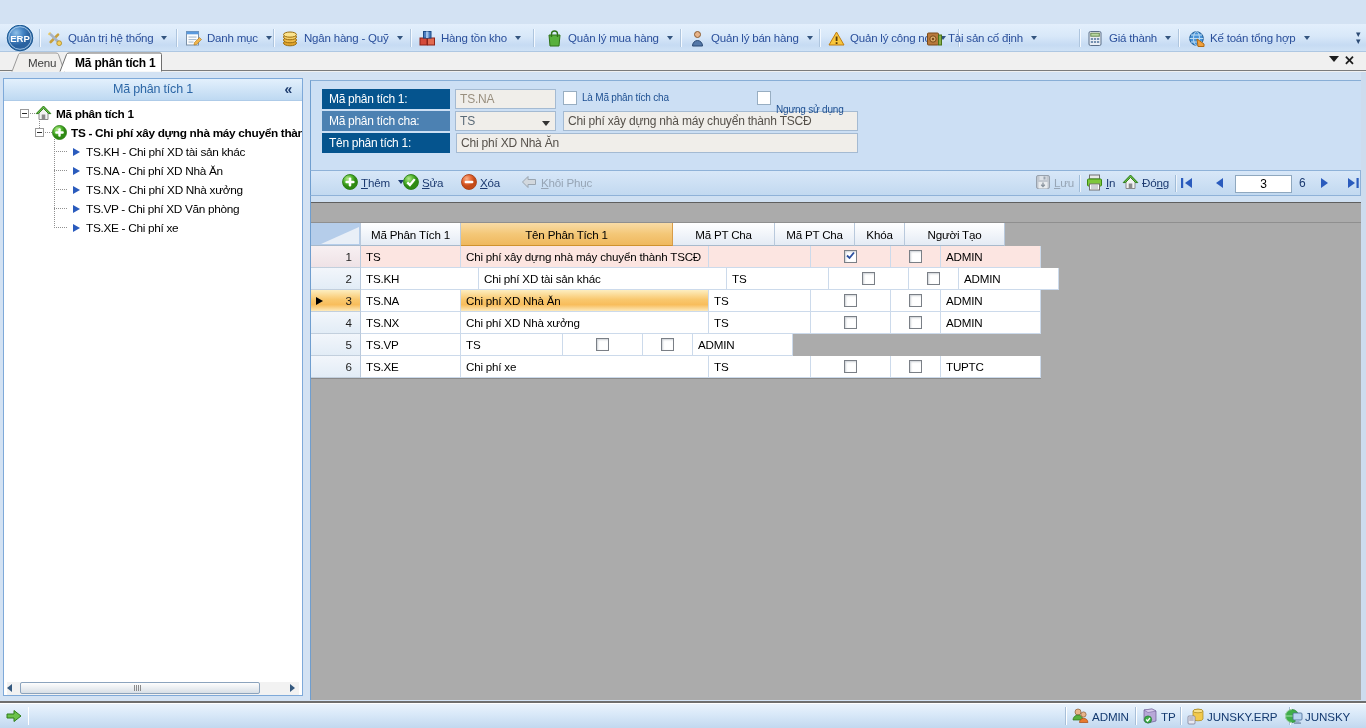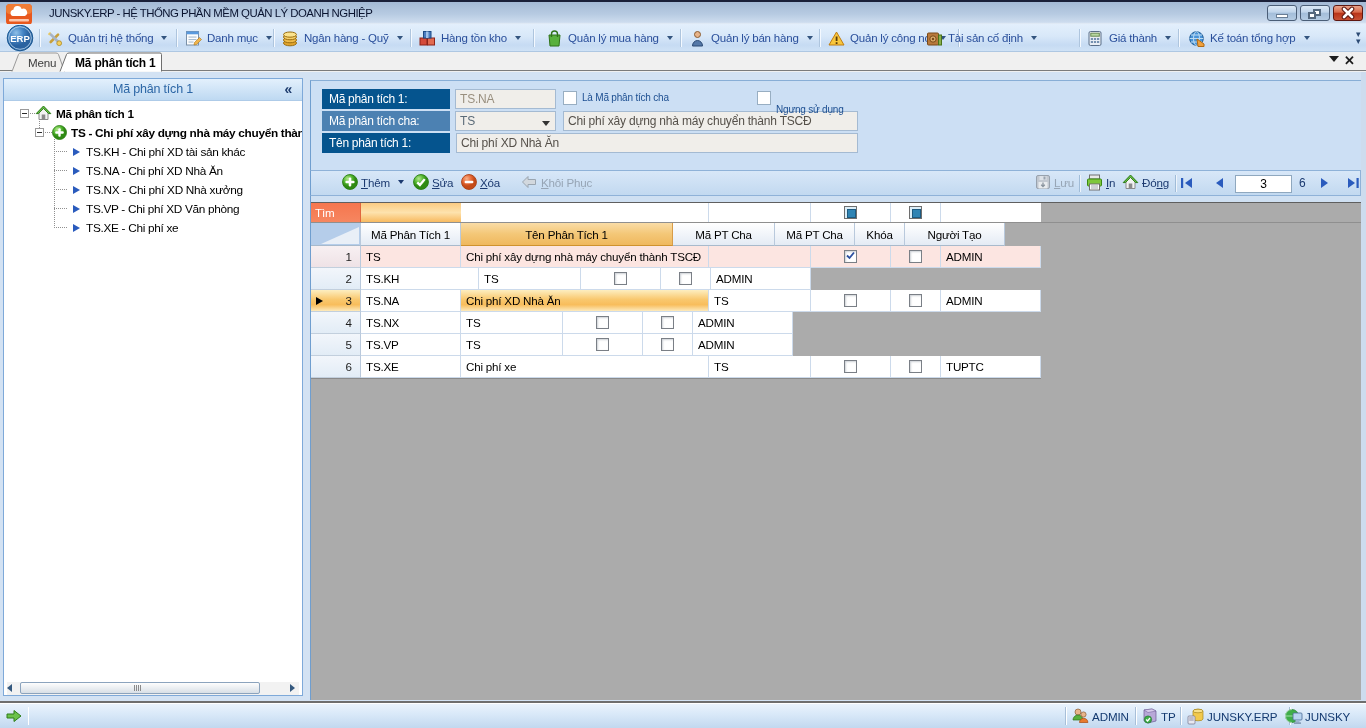--- a/index.html
+++ b/index.html
@@ -41,40 +41,20 @@
 #gridzone{left:310px;top:202px;width:1051px;height:498px;background:#ababab;border-left:1px solid #6f9ecf;box-sizing:border-box;}
 
 #statusline{left:0;top:701px;width:1366px;height:2px;background:#6e6e6e;}
 #statusbar{left:0;top:703px;width:1366px;height:25px;background:linear-gradient(#eaf3fd 0%,#d8e8f8 45%,#c2d8ef 100%);border-top:1px solid #fff;box-sizing:border-box;}
 .sbi{position:absolute;top:4px;display:flex;align-items:center;font-size:11.6px;letter-spacing:-0.1px;color:#143a70;}
 .ssep{position:absolute;top:3px;width:1px;height:18px;background:#fff;box-shadow:-1px 0 0 #a8bfd8;}
 </style>
 </head>
 <body>
 <div id="app">
-  <div id="titlebar" class="abs">
-    <svg class="abs" style="left:6px;top:2px" width="26" height="21" viewBox="0 0 26 21">
-      <rect x="0" y="0" width="26" height="21" rx="4" fill="#e8581e"></rect>
-      <rect x="0" y="0" width="26" height="10" rx="4" fill="#f07c35"></rect>
-      <path d="M7 12 a3.2 3.2 0 0 1 .4-6.3 A4.2 4.2 0 0 1 15.6 5 a3.6 3.6 0 0 1 3.3 7 z" fill="#fff"></path>
-      <rect x="3" y="15" width="20" height="2.4" rx="1" fill="#ffd9c4" opacity=".85"></rect>
-    </svg>
-    <div id="title-text" class="abs">JUNSKY.ERP - HỆ THỐNG PHẦN MỀM QUẢN LÝ DOANH NGHIỆP</div>
-    <div class="winbtn abs" style="left:1267px;width:30px;background:linear-gradient(#dce9f6 0%,#c0d4ea 45%,#a3bdd9 50%,#b4cbe3 100%);border:1px solid #4b5e77;">
-        <div class="abs" style="left:8px;top:8px;width:12px;height:4px;background:#fff;border:1px solid #6a7e95;box-sizing:border-box"></div>
-      </div>
-    <div class="winbtn abs" style="left:1300px;width:30px;background:linear-gradient(#dce9f6 0%,#c0d4ea 45%,#a3bdd9 50%,#b4cbe3 100%);border:1px solid #4b5e77;">
-      <div class="abs" style="left:12px;top:3px;width:8px;height:7px;background:#fff;border:2px solid #54687e;box-sizing:border-box"></div>
-      <div class="abs" style="left:7px;top:6px;width:8px;height:7px;background:#fff;border:2px solid #54687e;box-sizing:border-box"></div>
-    </div>
-    <div class="winbtn abs" style="left:1333px;width:30px;background:linear-gradient(#e9a38c 0%,#d96a4a 45%,#b83317 50%,#c85236 100%);border:1px solid #5e1710;text-align:center;"><svg width="28" height="14" viewBox="0 0 28 14">
-          <path d="M10 3 L18 11 M18 3 L10 11" stroke="#5e1710" stroke-width="4.6" stroke-linecap="round"></path>
-          <path d="M10 3 L18 11 M18 3 L10 11" stroke="#fff" stroke-width="2.6" stroke-linecap="round"></path>
-        </svg></div>
-  </div>
   <div id="menubar" class="abs"></div>
   <svg class="abs" style="left:6px;top:25px" width="28" height="27" viewBox="0 0 28 27">
     <defs>
         <radialGradient id="erpg" cx="35%" cy="30%">
           <stop offset="0%" stop-color="#8fc0e8"></stop>
           <stop offset="55%" stop-color="#4484c4"></stop>
           <stop offset="100%" stop-color="#2a62a0"></stop>
         </radialGradient>
       </defs>
     <circle cx="14" cy="13" r="12.8" fill="url(#erpg)" stroke="#1c5a94" stroke-width="1"></circle>
@@ -243,21 +223,21 @@
   <div id="btnbar" class="abs">
     <div class="bbi" style="left:31px;top:3px">
       <svg width="16" height="16" viewBox="0 0 15 15" style="margin-right:3px">
           <circle cx="7.5" cy="7.5" r="7" fill="url(#gpg)" stroke="#267a0e" stroke-width=".8"></circle>
           <rect x="6.3" y="3.2" width="2.4" height="8.6" rx="1" fill="#fff"></rect>
           <rect x="3.2" y="6.3" width="8.6" height="2.4" rx="1" fill="#fff"></rect>
         </svg>
       <span><u>T</u>hêm</span>
         <span class="caret" style="border-top-color:#1c3a70"></span>
     </div>
-    <div class="bbi" style="left:102px;top:3px">
+    <div class="bbi" style="left:92px;top:3px">
       <svg width="16" height="16" viewBox="0 0 15 15" style="margin-right:3px">
           <circle cx="7.5" cy="7.5" r="7" fill="url(#gpg)" stroke="#267a0e" stroke-width=".8"></circle>
           <path d="M4 7.8 L6.5 10.3 L11 4.8" fill="none" stroke="#fff" stroke-width="2.2"></path>
         </svg>
       <span><u>S</u>ửa</span>
     </div>
     <div class="bbi" style="left:150px;top:3px">
       <svg width="16" height="16" viewBox="0 0 15 15" style="margin-right:3px">
           <defs>
             <radialGradient id="org" cx="35%" cy="28%">
@@ -333,33 +313,20 @@
     .hc{box-sizing:border-box;height:23px;font-size:11.6px;letter-spacing:-0.2px;display:flex;align-items:center;justify-content:center;background:linear-gradient(#ffffff,#e4ebf4);border-right:1px solid #b9c9dc;border-bottom:1px solid #a8bacc;color:#000;}
     .drow{position:absolute;left:0;display:flex;height:22px;background:#fff;}
     .dc{box-sizing:border-box;height:22px;font-size:11.6px;letter-spacing:-0.2px;display:flex;align-items:center;border-right:1px solid #ccdaeb;border-bottom:1px solid #ccdaeb;padding-left:5px;color:#000;white-space:nowrap;overflow:hidden;}
     .rh{box-sizing:border-box;width:50px;height:22px;font-size:11.6px;display:flex;align-items:center;justify-content:flex-end;padding-right:8px;background:linear-gradient(#f2f6fb,#e2ecf6);border-right:1px solid #b9c9dc;border-bottom:1px solid #c2cfdd;color:#1c1c1c;}
     .gcb{width:13px;height:13px;background:#fff;border:1px solid #7a7f86;box-sizing:border-box;box-shadow:inset 1px 1px 2px #cdd1d6;margin:0 auto;position:relative;}
     .fcbi{width:13px;height:13px;border:1px solid #6e6e6e;box-sizing:border-box;background:#dceef8;margin:0 auto;position:relative;}.fcbi::after{content:"";position:absolute;left:2px;top:2px;width:7px;height:7px;background:#2f84b4;border:1px solid #1c5a80;}
     .orng{background:linear-gradient(#fdeec0 0%,#f9c86e 45%,#f8bd5c 70%,#fdeabc 100%);}
   </style>
   <div id="gridzone" class="abs">
     <div class="abs" style="left:0;top:0;width:1050px;height:1px;background:#5f5f5f"></div>
-    <div class="frow" style="top:1px">
-      <div class="fc" style="width:50px;background:linear-gradient(#f5764e,#f68660);color:#fff;padding-left:4px;border-right:1px solid #e0663e">Tìm</div>
-      <div class="fc" style="width:100px;background:linear-gradient(#fbcb82 0%,#fde2ad 50%,#f8ba60 100%)"></div>
-      <div class="fc" style="width:248px;background:#fff;border-right:1px solid #ccdaeb"></div>
-      <div class="fc" style="width:102px;background:#fff;border-right:1px solid #ccdaeb"></div>
-      <div class="fc" style="width:80px;background:#fff;border-right:1px solid #ccdaeb">
-          <div class="fcbi"></div>
-        </div>
-      <div class="fc" style="width:50px;background:#fff;border-right:1px solid #ccdaeb">
-          <div class="fcbi"></div>
-        </div>
-      <div class="fc" style="width:100px;background:#fff"></div>
-    </div>
     <div class="abs" style="left:0;top:20px;width:1050px;height:1px;background:#8f8f8f"></div>
     <div class="hrow" style="top:21px">
       <div class="hc" style="width:50px;background:#b5cdea;position:relative">
           <div style="position:absolute;right:1px;bottom:1px;width:0;height:0;border-bottom:17px solid #e9eff7;border-left:38px solid transparent"></div>
         </div>
       <div class="hc" style="width:100px">Mã Phân Tích 1</div>
       <div class="hc" style="width:212px;background:linear-gradient(#f9dca6 0%,#f4c777 50%,#efb85e 100%);border-right:1px solid #d89c48;border-bottom:1px solid #cf922e">Tên Phân Tích 1</div>
       <div class="hc" style="width:102px">Mã PT Cha</div>
       <div class="hc" style="width:80px">Mã PT Cha</div>
       <div class="hc" style="width:50px">Khóa</div>
@@ -378,20 +345,21 @@
           </div>
         </div>
       <div class="dc" style="width:50px;background:#fce5e1;padding-left:0">
           <div class="gcb"></div>
         </div>
       <div class="dc" style="width:100px;background:#fce5e1">ADMIN</div>
     </div>
     <div class="drow" style="top:66px">
       <div class="rh">2</div>
       <div class="dc" style="width:118px">TS.KH</div>
+      <div class="dc" style="width:248px">Chi phí XD tài sản khác</div>
       <div class="dc" style="width:102px">TS</div>
       <div class="dc" style="width:80px;padding-left:0">
           <div class="gcb"></div>
         </div>
       <div class="dc" style="width:50px;padding-left:0">
           <div class="gcb"></div>
         </div>
       <div class="dc" style="width:100px">ADMIN</div>
     </div>
     <div class="drow" style="top:88px">
@@ -406,20 +374,21 @@
           <div class="gcb"></div>
         </div>
       <div class="dc" style="width:50px;padding-left:0">
           <div class="gcb"></div>
         </div>
       <div class="dc" style="width:100px">ADMIN</div>
     </div>
     <div class="drow" style="top:110px">
       <div class="rh">4</div>
       <div class="dc" style="width:100px">TS.NX</div>
+      <div class="dc" style="width:248px">Chi phí XD Nhà xưởng</div>
       <div class="dc" style="width:102px">TS</div>
       <div class="dc" style="width:80px;padding-left:0">
           <div class="gcb"></div>
         </div>
       <div class="dc" style="width:50px;padding-left:0">
           <div class="gcb"></div>
         </div>
       <div class="dc" style="width:100px">ADMIN</div>
     </div>
     <div class="drow" style="top:132px">

